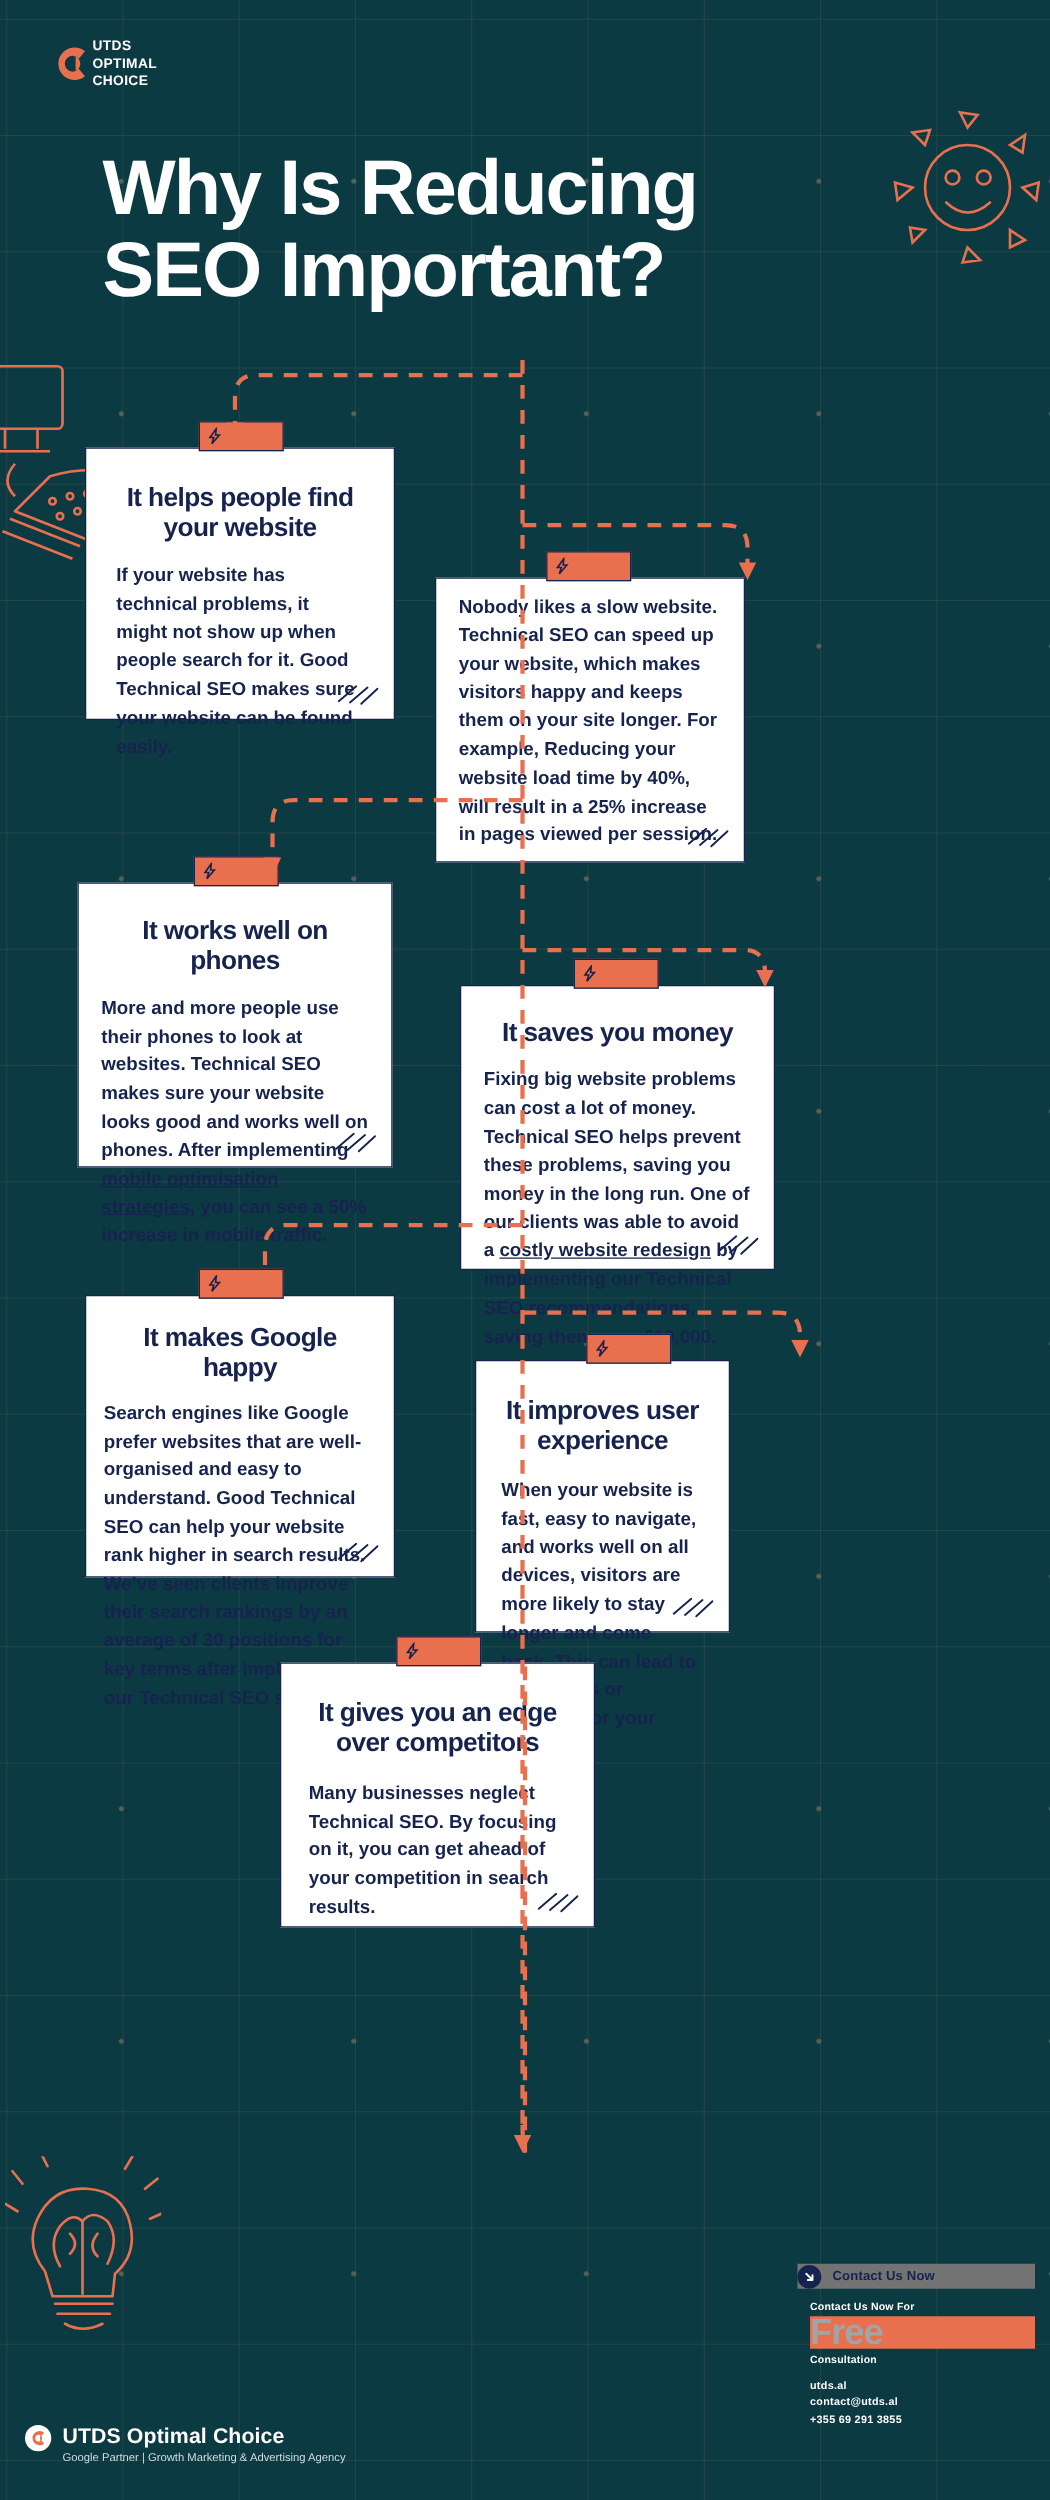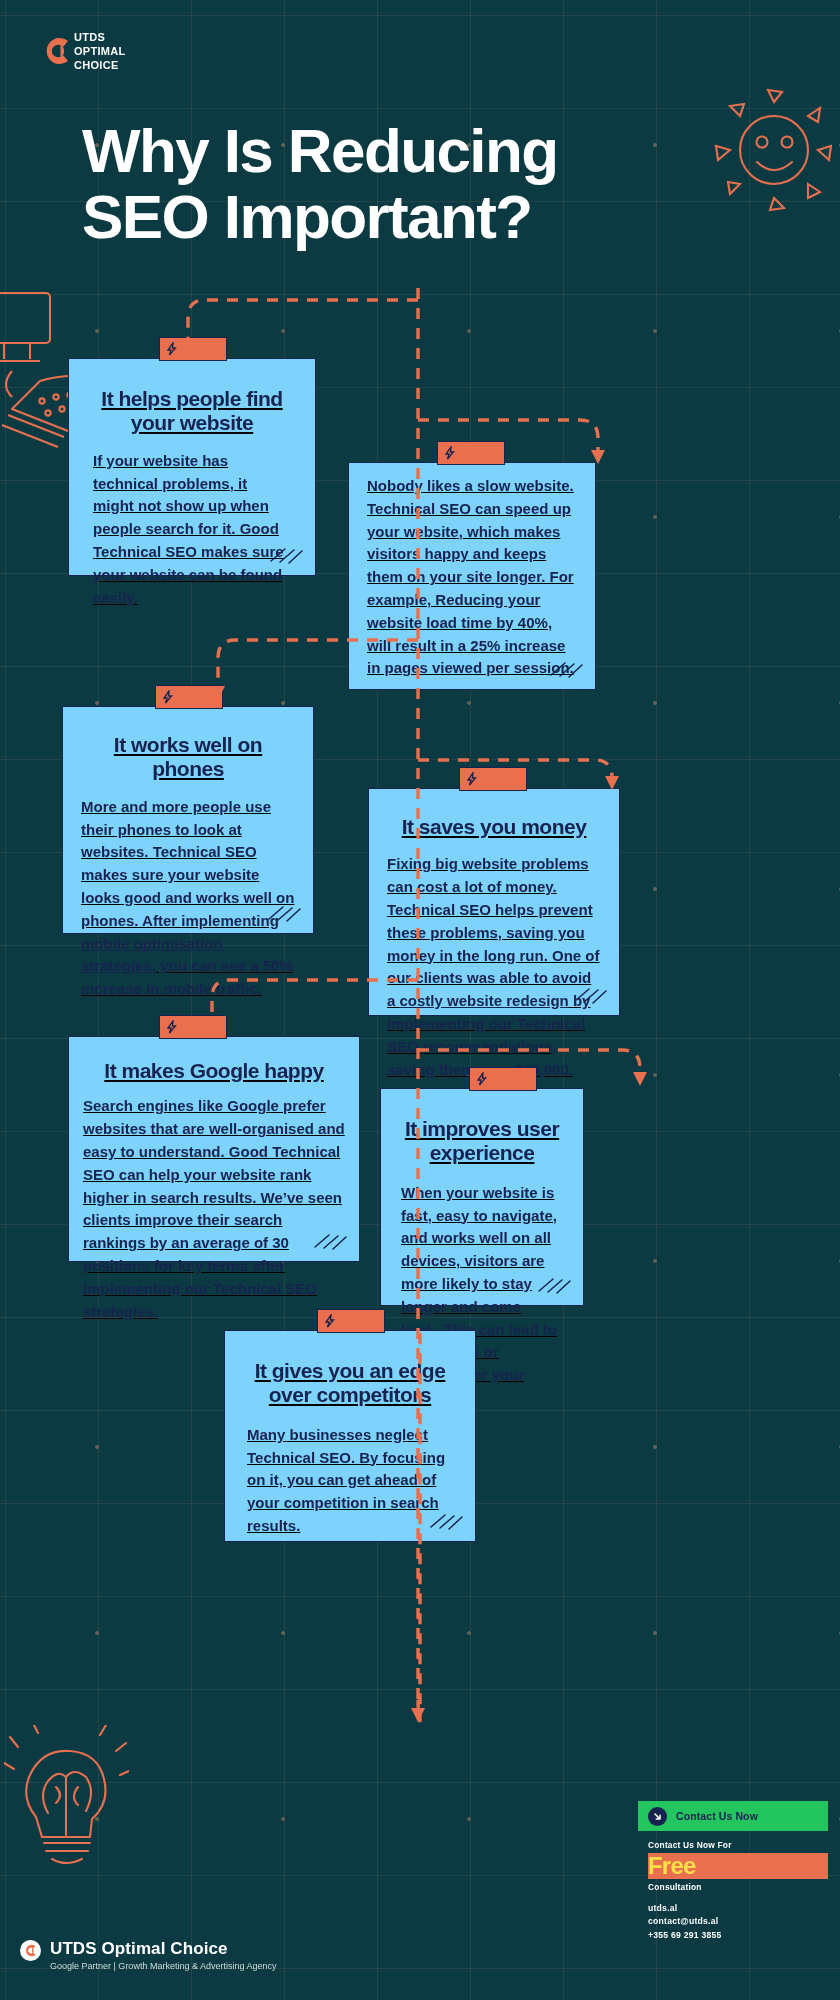--- a/index.html
+++ b/index.html
@@ -64,24 +64,23 @@
     z-index: 4;
   }
   #page-title .t-line { display: block; }
 
   
   #connectors { position: absolute; inset: 0; z-index: 2; }
 
   
   .card {
     position: absolute;
-    background: #7dd3fc;
+    background: #ffffff;
     border: 1.5px solid #16234f;
     z-index: 3;
-    text-decoration: underline;
   }
   .card .tab {
     position: absolute;
     top: -22px;
     width: 68px; height: 24px;
     background: #e8704f;
     border: 1.5px solid #16234f;
     display: flex; align-items: center;
   }
   .card .tab .bolt { margin-left: 6px; }
@@ -101,24 +100,23 @@
     line-height: 1.52;
     text-align: left;
     padding: 0 24px;
   }
   .card-body .lnk { text-decoration: underline; }
   .card .scuff { position: absolute; right: 12px; bottom: 10px; }
 
   
   #cta-block { position: absolute; right: 12px; bottom: 58px; width: 212px; z-index: 5; }
   #cta-button {
-    background: #22c55e;
-    height: 30px;
+    background: #737373;
+    height: 20px;
     display: flex; align-items: center; gap: 9px;
-    padding-left: 10px;
     margin-left: 22px;
   }
   #cta-button .circ {
     width: 19px; height: 19px; border-radius: 50%;
     background: #16234f;
     display: flex; align-items: center; justify-content: center;
   }
   #cta-button .cta-label {
     color: #16234f; font-size: 10.5px; font-weight: 800; letter-spacing: 0.1px;
   }
@@ -126,21 +124,21 @@
   #cta-free .small-top {
     color: #ffffff; font-size: 8.4px; font-weight: 700; letter-spacing: 0.2px;
   }
   #cta-free .free-row { position: relative; height: 30px; margin: 1px 0; }
   #cta-free .free-bar {
     position: absolute; left: 0; top: 2px;
     width: 180px; height: 26px; background: #e8704f;
   }
   #cta-free .free-word {
     position: relative;
-    color: #fde047; font-size: 24px; font-weight: 800;
+    color: #a3a3a3; font-size: 29px; font-weight: 800;
     letter-spacing: -0.8px; line-height: 30px;
   }
   #cta-free .small-bot {
     color: #ffffff; font-size: 8.4px; font-weight: 700; letter-spacing: 0.2px;
   }
   #cta-contact {
     margin-top: 10px; padding-left: 32px;
     color: #ffffff; font-size: 8.6px; font-weight: 700; line-height: 1.55;
     letter-spacing: 0.25px;
   }
@@ -315,21 +313,21 @@
     </div>
     <svg class="scuff" width="34" height="20" viewBox="0 0 34 20">
       <g stroke="#16234f" stroke-width="1.5" stroke-linecap="round">
         <path d="M2 16 L16 4"></path>
           <path d="M11 17 L25 5"></path>
           <path d="M20 18 L33 6"></path>
       </g>
     </svg>
   </div>
 
-  <div class="card" style="left:68px; top:1036px; width:292px; height:226px;">
+  <div class="card" style="left:68px; top:1036px; width:248px; height:226px;">
     <div class="tab" style="left:90px;">
       <svg class="bolt" width="12" height="14" viewBox="0 0 12 14">
         <path d="M7 1 L2 8 L5 8 L3.5 13 L9.5 6 L6.5 6 Z" fill="none" stroke="#16234f" stroke-width="1.3"></path>
       </svg>
     </div>
     <div class="card-title" style="margin-top:22px;">It makes Google happy</div>
     <div class="card-body" style="margin-top:12px; padding:0 14px;">Search engines like Google prefer websites that are well-organised and easy to understand. Good Technical SEO can help your website rank higher in search results. We’ve seen clients improve their search rankings by an average of 30 positions for key terms after implementing our Technical SEO strategies.</div>
     <svg class="scuff" width="34" height="20" viewBox="0 0 34 20">
       <g stroke="#16234f" stroke-width="1.5" stroke-linecap="round">
         <path d="M2 16 L16 4"></path>

